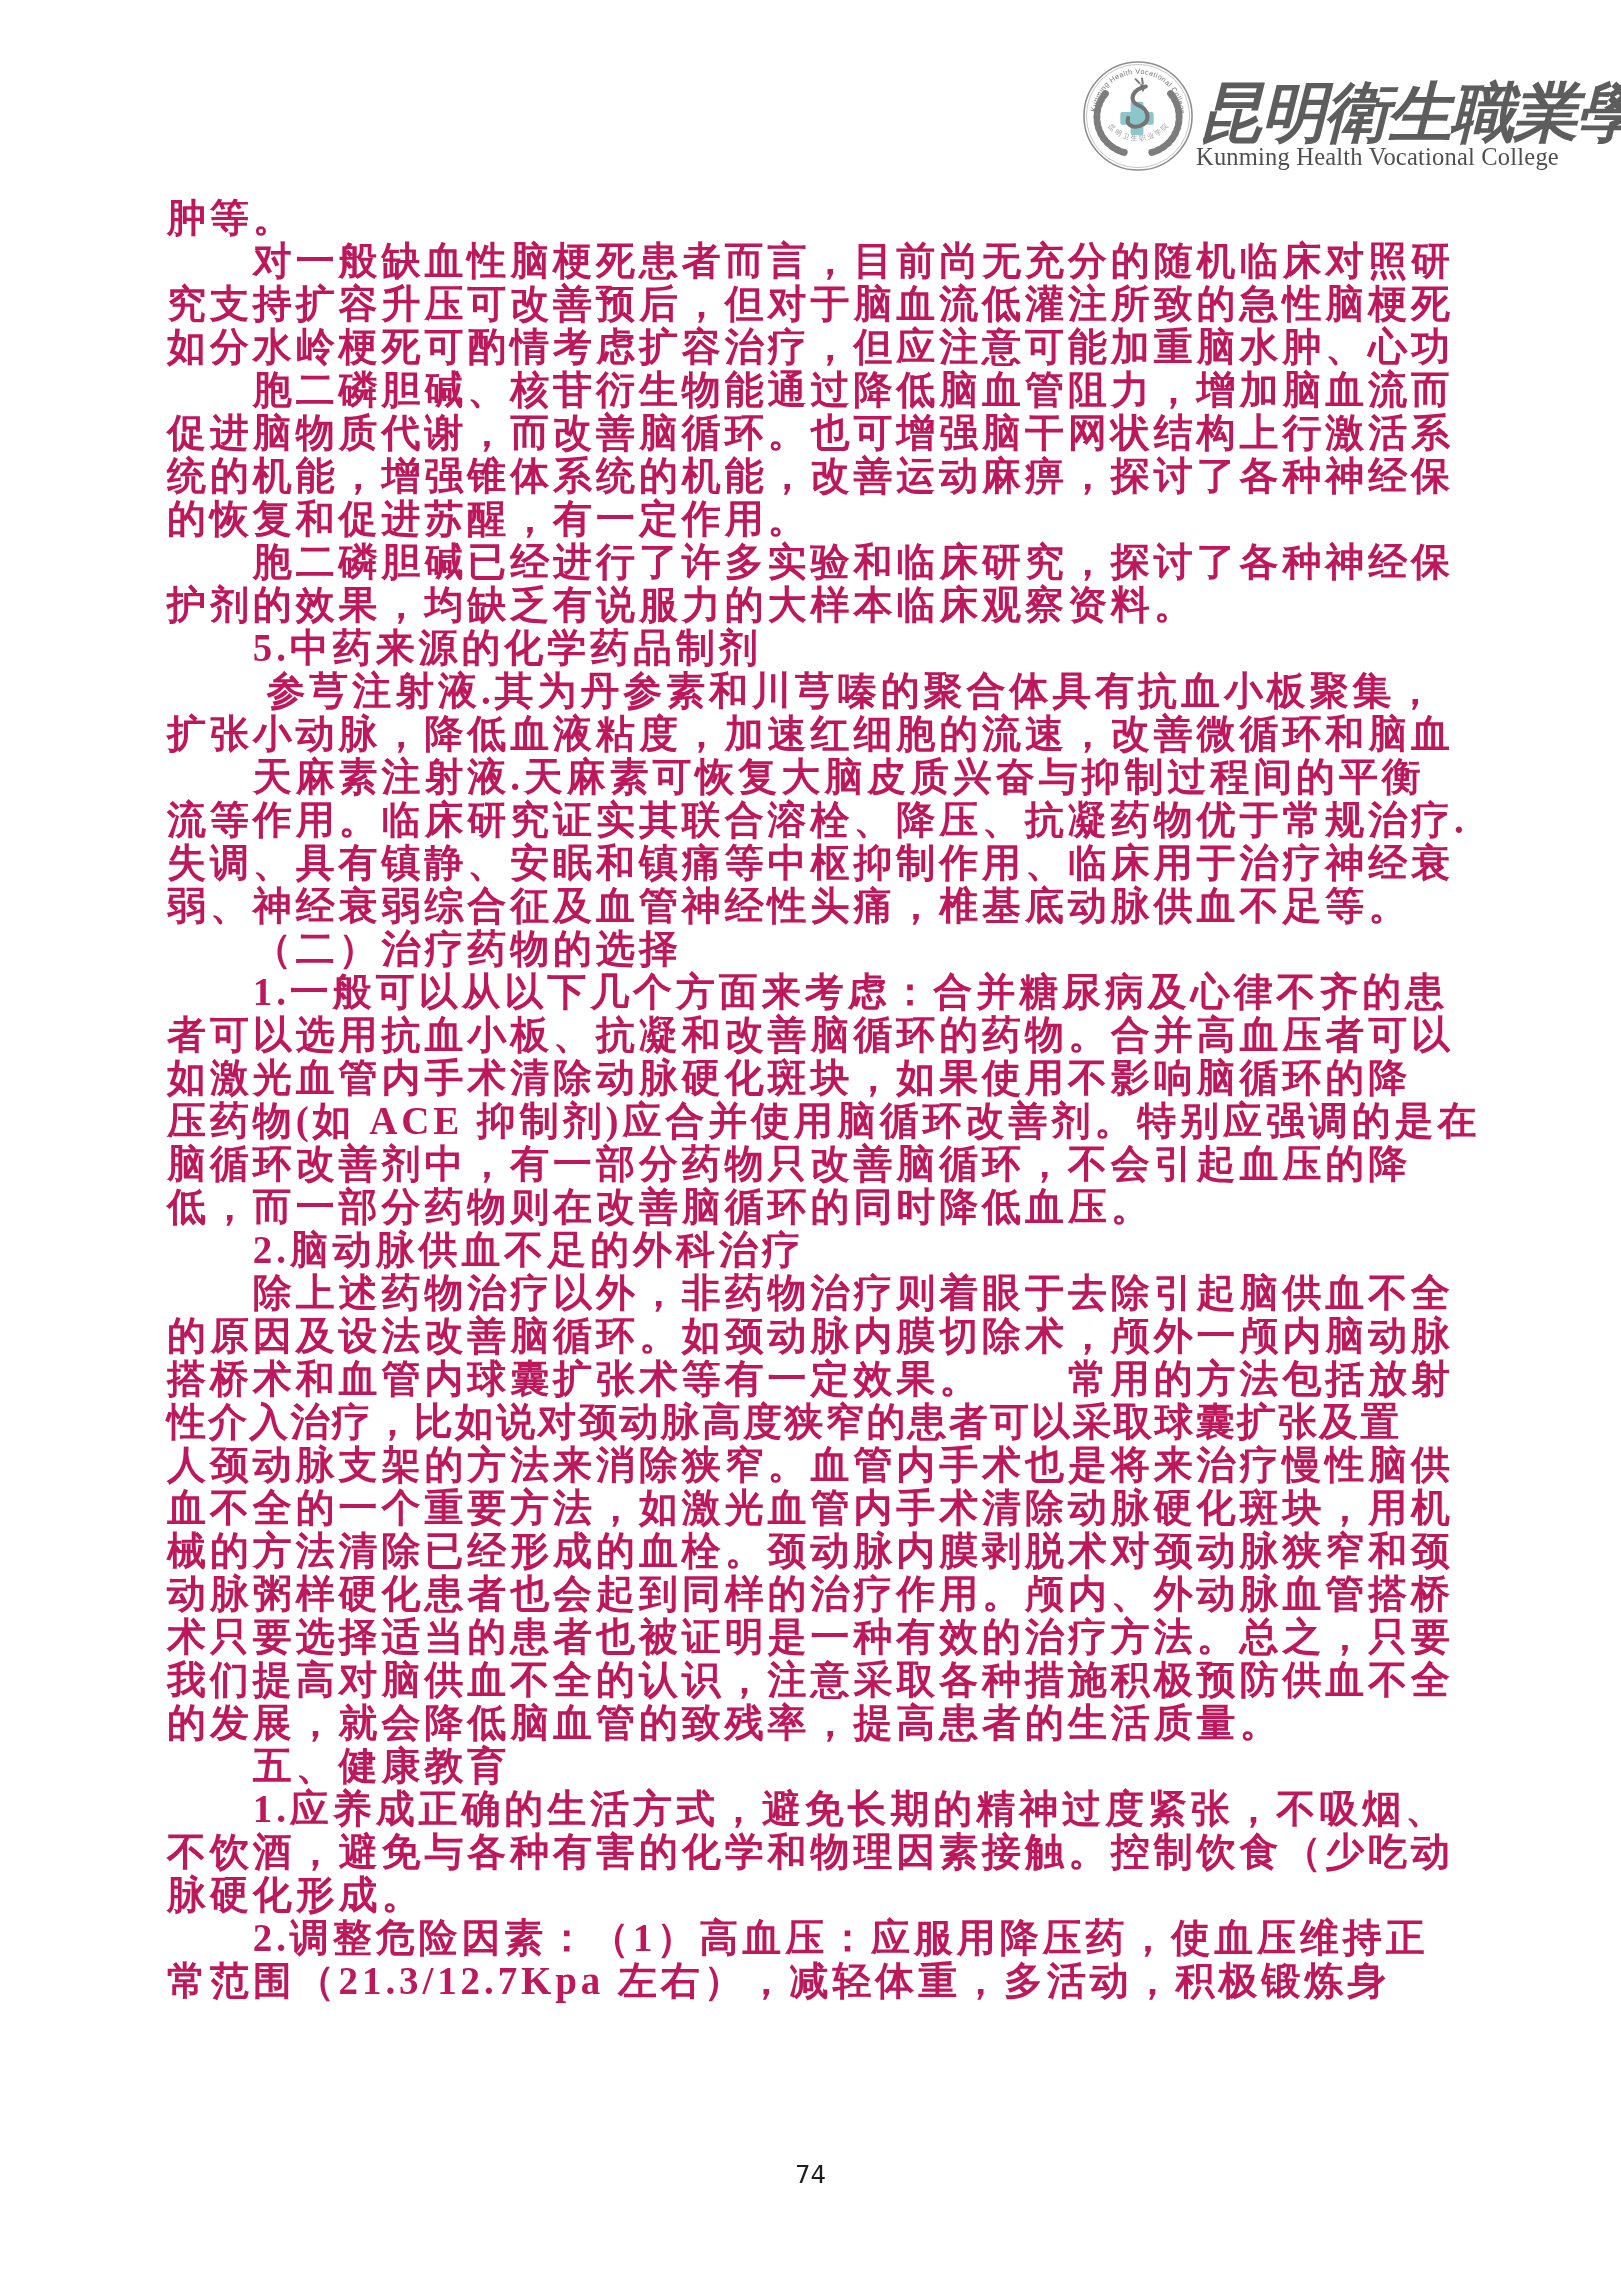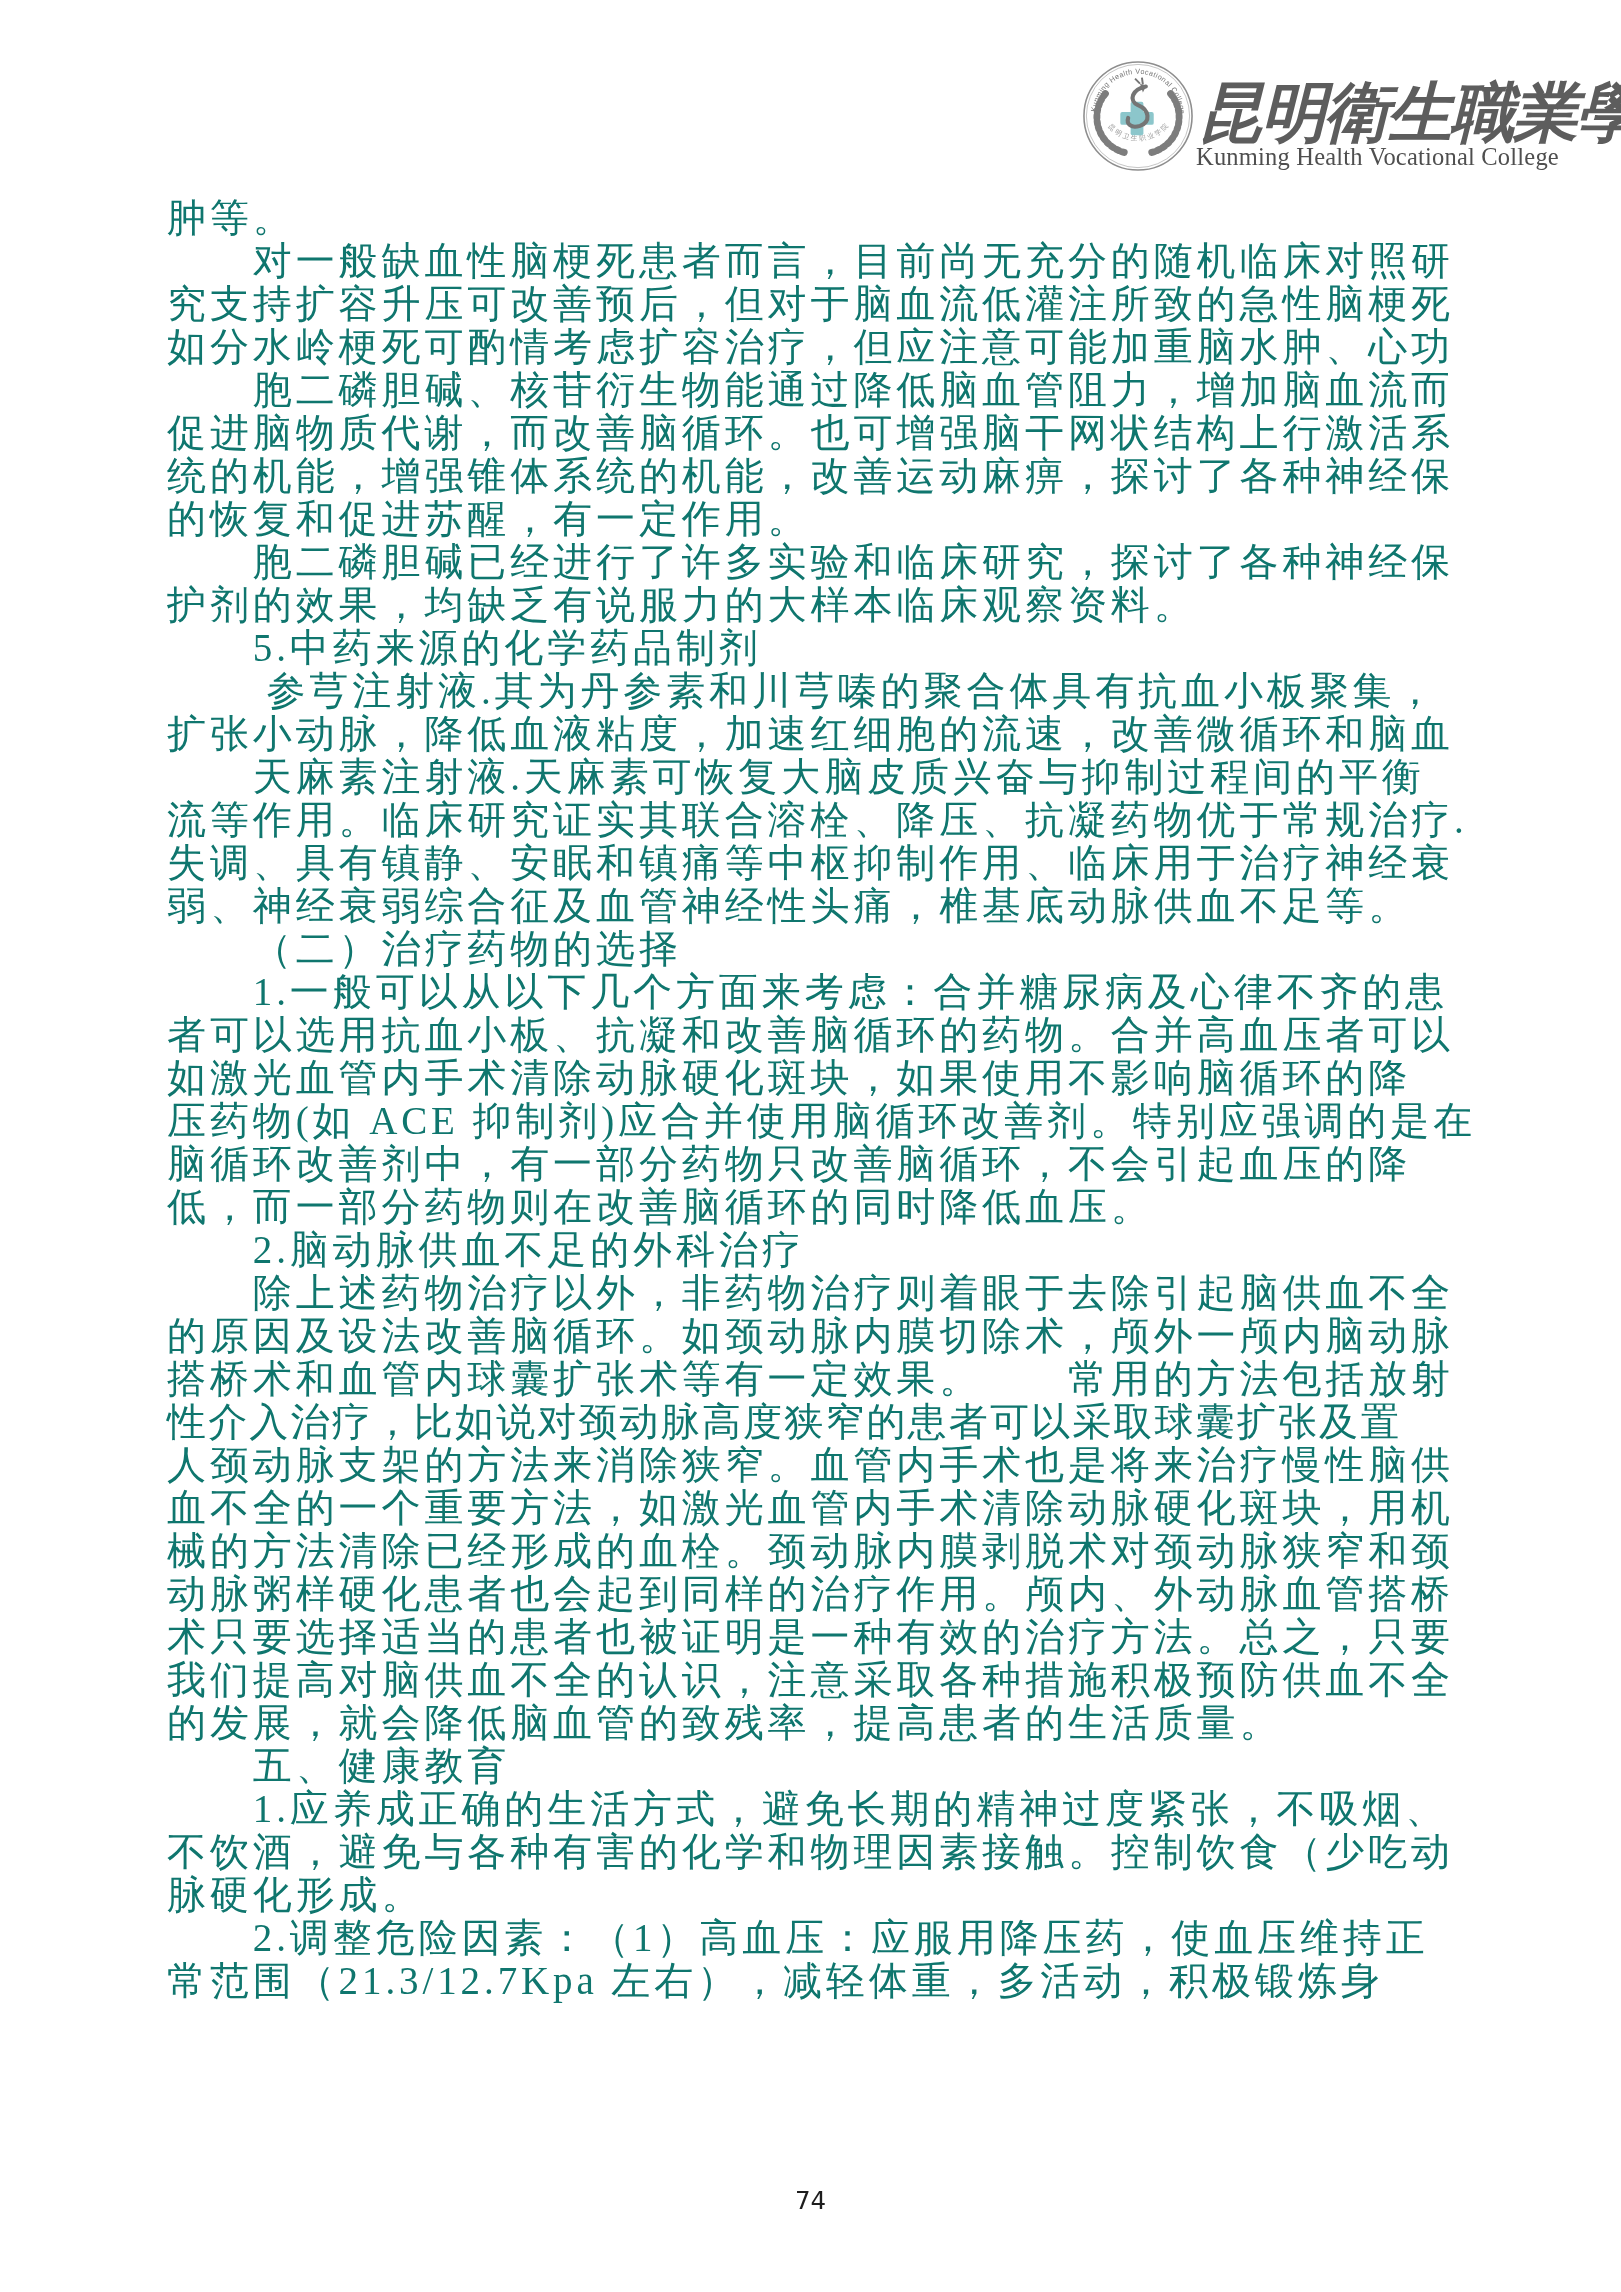--- a/index.html
+++ b/index.html
@@ -21,35 +21,36 @@
   }
   .en-title{
     position:absolute;left:1196px;top:143px;width:402px;
     font-size:24.5px;color:#4f4f4f;letter-spacing:0.2px;
     font-family:"Liberation Serif","DejaVu Serif",serif;
     white-space:nowrap;
   }
   
   .textblock{
     position:absolute;left:167px;top:196px;width:1300px;
-    color:#0f766e;
+    color:#be185d;
+    font-weight:bold;
   }
   .line{
     font-size:39px;
     line-height:43px;
     letter-spacing:0.1em;
     white-space:pre;
   }
   .line:nth-child(29){letter-spacing:0.055em;}
   
   .pagenum{
     position:absolute;left:0;top:2160px;width:100%;
     text-align:center;
     font-family:"DejaVu Sans","Liberation Sans",sans-serif;
-    font-size:24.5px;color:#1d1d1d;margin-top:26px;
+    font-size:24.5px;color:#1d1d1d;
   }
 </style>
 </head>
 <body>
 
 <div class="page">
 
   <div class="header">
 
     <svg class="logo" viewBox="0 0 116 122" xmlns="http://www.w3.org/2000/svg">

